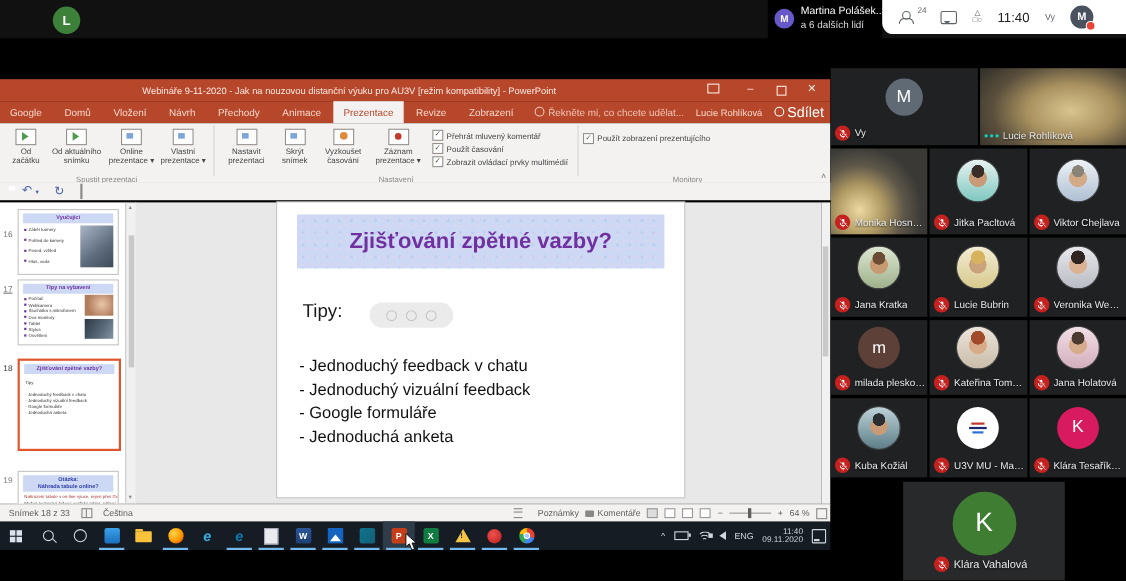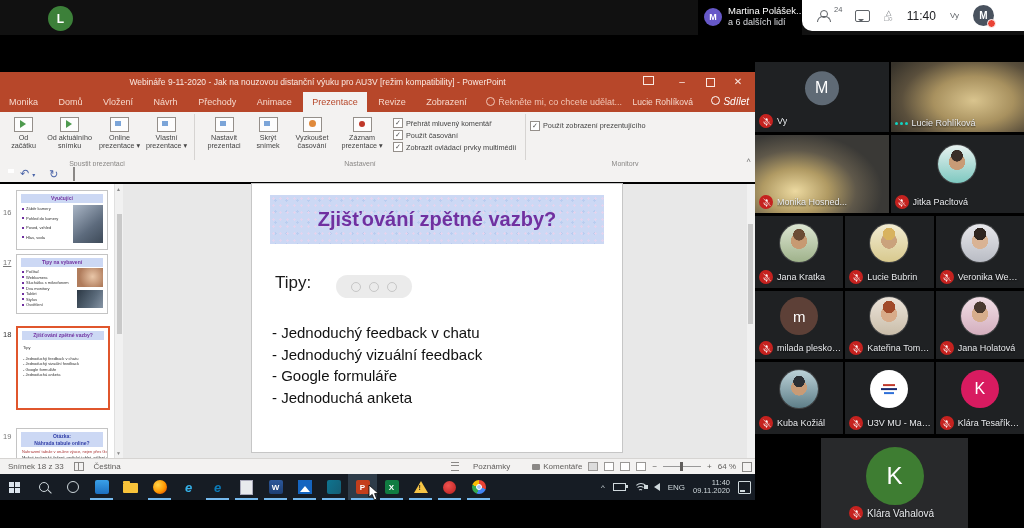--- a/index.html
+++ b/index.html
@@ -38,21 +38,21 @@
   #btn-min{right:62px;font-size:10px;}
   #btn-rest{right:34px;} #btn-rest i{display:inline-block;width:7px;height:7px;border:1px solid #fbe9e2;margin-top:6px;}
   #btn-close{right:6px;font-size:10px;}
   
   #tabs{left:0;top:57px;width:755px;height:20px;background:#b7472a;font-size:9px;}
   .tab{display:inline-block;padding:0 9px;line-height:20px;color:#f6d8cc;cursor:default;}
   .tab.active{background:#f3f2f1;color:#b7472a;}
   #tellme{color:#f2c5b5;margin-left:8px;}
   .bulb{display:inline-block;width:7px;height:7px;border:1px solid #f2c5b5;border-radius:50%;margin-right:3px;position:relative;top:1px;}
   #acct{position:absolute;right:62px;top:0;font-size:8.5px;line-height:20px;color:#f6d8cc;}
-  #share{position:absolute;right:6px;top:0;font-size:10px;line-height:20px;color:#fff;font-style:italic;}
+  #share{position:absolute;right:6px;top:0;font-size:13px;line-height:20px;color:#fff;}
   .person{display:inline-block;width:7px;height:7px;border:1px solid #fff;border-radius:50%;margin-right:3px;}
   
   #ribbon{left:0;top:77px;width:755px;height:54px;background:#f3f2f1;border-bottom:1px solid #d6d4d2;display:flex;}
   .rgroup{position:relative;height:54px;padding:2px 4px 0 4px;}
   .rgsep{width:1px;height:46px;background:#d6d4d2;margin-top:2px;}
   .rbtns{display:flex;align-items:flex-start;}
   .rbtn{text-align:center;font-size:7.2px;line-height:8px;color:#444;padding:1px 2px;}
   .ric{width:17px;height:13px;border:1px solid #948f8a;background:#fdfdfd;margin:2px auto 2px;position:relative;}
   .ric:after{content:"";position:absolute;left:4px;top:3px;width:6px;height:5px;background:#7ca5d8;}
   .ric.play:after{width:0;height:0;background:none;border-left:6px solid #4e9a4e;border-top:4px solid transparent;border-bottom:4px solid transparent;left:5px;top:2px;}
@@ -218,21 +218,21 @@
 
     <div id="ttlbar" class="abs">
       <div id="ttl">Webináře 9-11-2020 - Jak na nouzovou distanční výuku pro AU3V [režim kompatibility] - PowerPoint</div>
       <div id="rib-disp" class="winbtn"><i></i></div>
       <div id="btn-min" class="winbtn">–</div>
       <div id="btn-rest" class="winbtn"><i></i></div>
       <div id="btn-close" class="winbtn">✕</div>
     </div>
 
     <div id="tabs" class="abs">
-      <span class="tab">Monika</span>
+      <span class="tab">Google</span>
       <span class="tab">Domů</span>
       <span class="tab">Vložení</span>
       <span class="tab">Návrh</span>
       <span class="tab">Přechody</span>
       <span class="tab">Animace</span>
       <span class="tab active">Prezentace</span>
       <span class="tab">Revize</span>
       <span class="tab">Zobrazení</span>
       <span id="tellme"><span class="bulb"></span><span>Řekněte mi, co chcete udělat...</span></span>
       <span id="acct">Lucie Rohlíková</span>
@@ -365,21 +365,21 @@
       <div class="lft">
         <span>Snímek 18 z 33</span>
         <span class="bookico"></span>
         <span>Čeština</span>
       </div>
       <div class="rgt">
         <span class="flex" style="gap:14px;">
             <span class="linesico"></span>
             <span>Poznámky</span>
           </span>
-        <span class="flex" style="gap:3px;margin-left:16px;">
+        <span class="flex" style="gap:3px;">
             <span class="cmtico"></span>
             <span>Komentáře</span>
           </span>
         <span class="vico cur"></span>
         <span class="vico"></span>
         <span class="vico"></span>
         <span class="vico"></span>
         <span>−</span>
         <span class="zoomtrack">
             <span class="zoomthumb"></span>
@@ -522,20 +522,34 @@
               <svg viewBox="0 0 24 24" width="9" height="9">
                 <path fill="#fff" d="M12 15a3 3 0 0 0 3-3V6a3 3 0 0 0-6 0v6a3 3 0 0 0 3 3z"></path>
                 <path fill="#fff" d="M18 12a6 6 0 0 1-12 0H4a8 8 0 0 0 7 7.9V23h2v-3.1A8 8 0 0 0 20 12h-2z"></path>
                 <path stroke="#c5221f" stroke-width="3" d="M3 2l19 20"></path>
                 <path stroke="#fff" stroke-width="1.6" d="M4 1.5l19 20"></path>
               </svg>
             </span>
             <span class="pname">Jitka Pacltová</span>
           </div>
       </div>
+      <div class="tile">
+        <div class="pav ph ph-viktor"></div>
+        <div class="nameband">
+            <span class="mic">
+              <svg viewBox="0 0 24 24" width="9" height="9">
+                <path fill="#fff" d="M12 15a3 3 0 0 0 3-3V6a3 3 0 0 0-6 0v6a3 3 0 0 0 3 3z"></path>
+                <path fill="#fff" d="M18 12a6 6 0 0 1-12 0H4a8 8 0 0 0 7 7.9V23h2v-3.1A8 8 0 0 0 20 12h-2z"></path>
+                <path stroke="#c5221f" stroke-width="3" d="M3 2l19 20"></path>
+                <path stroke="#fff" stroke-width="1.6" d="M4 1.5l19 20"></path>
+              </svg>
+            </span>
+            <span class="pname">Viktor Chejlava</span>
+          </div>
+      </div>
     </div>
 
     <div class="prow" style="top:181px;height:72px;">
       <div class="tile">
         <div class="pav ph ph-kratka"></div>
         <div class="nameband">
             <span class="mic">
               <svg viewBox="0 0 24 24" width="9" height="9">
                 <path fill="#fff" d="M12 15a3 3 0 0 0 3-3V6a3 3 0 0 0-6 0v6a3 3 0 0 0 3 3z"></path>
                 <path fill="#fff" d="M18 12a6 6 0 0 1-12 0H4a8 8 0 0 0 7 7.9V23h2v-3.1A8 8 0 0 0 20 12h-2z"></path>

